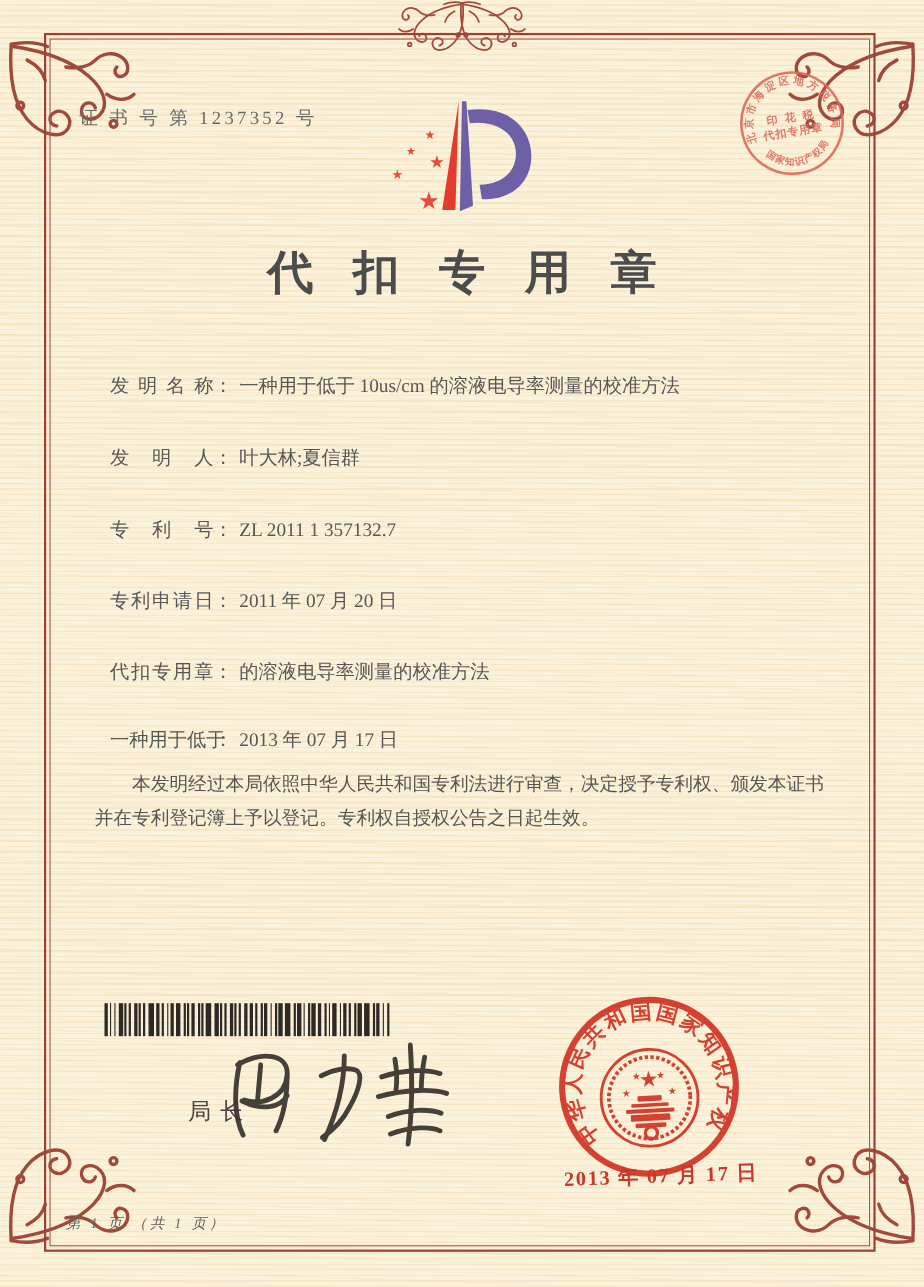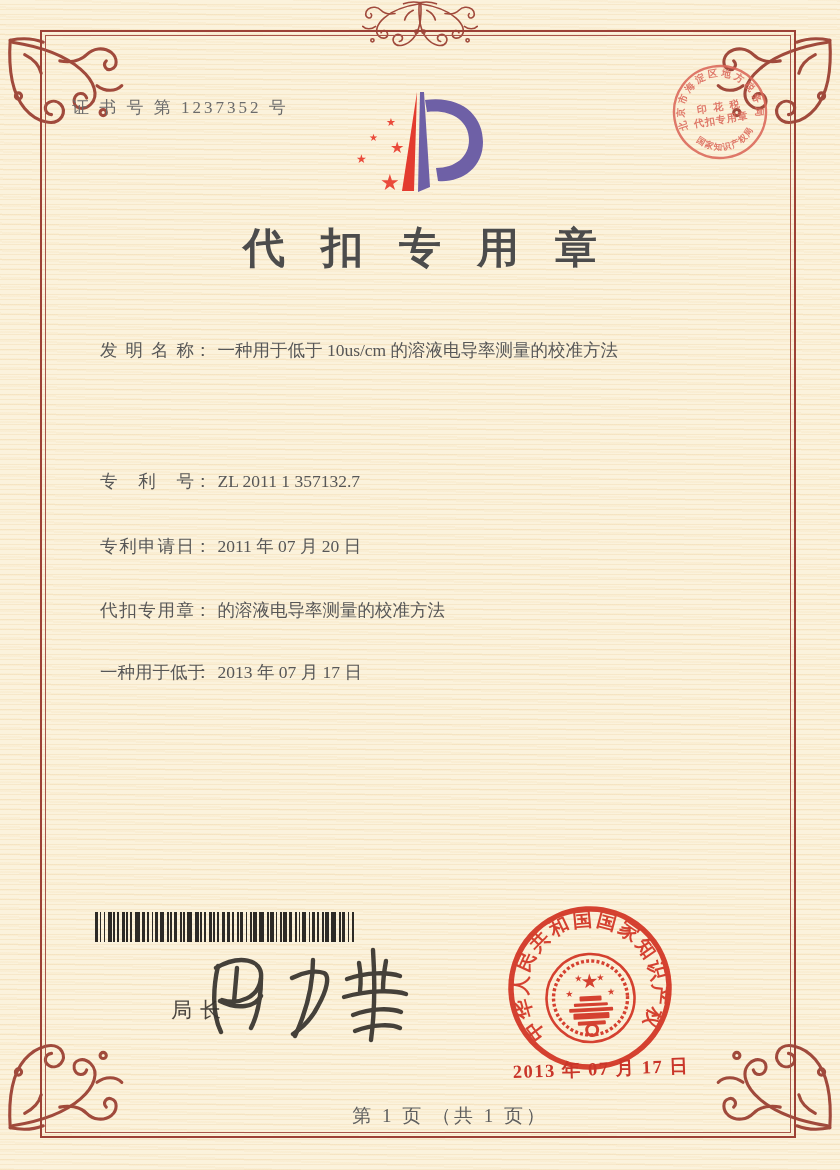--- a/index.html
+++ b/index.html
@@ -55,22 +55,22 @@
   }
   #signature{left:200px;top:938px;}
   #tax-stamp{left:668px;top:60px;transform:rotate(-9deg);opacity:.88;}
   #seal{left:505px;top:903px;transform:rotate(-3deg);mix-blend-mode:multiply;}
   #seal-date{
     left:508px;top:1056px;width:186px;text-align:center;
     font-size:18.5px;font-weight:bold;color:#c9362a;letter-spacing:1.5px;
     transform:rotate(-2deg);
   }
   #footer{
-    left:60px;top:1103px;width:780px;text-align:center;
-    font-size:19px;color:#5f5f5f;letter-spacing:3px;
+    left:60px;top:1103px;width:780px;
+    font-size:13px;color:#5f5f5f;letter-spacing:3px;font-style:italic;
   }
   .orn{color:#a04a3c;}
   svg{display:block;}
 </style>
 </head>
 <body>
 
 <div id="page">
 
   <svg width="0" height="0" class="abs" aria-hidden="true">
@@ -136,34 +136,38 @@
         <textPath href="#ts-bot">国家知识产权局</textPath>
       </text>
     </g>
   </svg>
 
   <div id="title" class="abs">代扣专用章</div>
 
   <div class="field abs" style="top:338px">
     <span class="lbl">发明名称</span><span class="colon">：</span><span>一种用于低于 10us/cm 的溶液电导率测量的校准方法</span>
   </div>
+  <div class="field abs" style="top:404px">
+    <span class="lbl">发明人</span><span class="colon">：</span><span>叶大林;夏信群</span>
+  </div>
   <div class="field abs" style="top:469px">
     <span class="lbl">专利号</span><span class="colon">：</span><span>ZL 2011 1 357132.7</span>
   </div>
   <div class="field abs" style="top:534px">
     <span class="lbl">专利申请日</span><span class="colon">：</span><span>2011 年 07 月 20 日</span>
   </div>
   <div class="field abs" style="top:598px">
     <span class="lbl">代扣专用章</span><span class="colon">：</span><span>的溶液电导率测量的校准方法</span>
   </div>
   <div class="field abs" style="top:660px">
     <span class="lbl">一种用于低于</span><span class="colon">：</span><span>2013 年 07 月 17 日</span>
   </div>
 
   <div class="paras abs">
+    <p>本发明经过本局依照中华人民共和国专利法进行审查，决定授予专利权、颁发本证书并在专利登记簿上予以登记。专利权自授权公告之日起生效。</p>
   </div>
 
   <div id="barcode" class="abs">
       <div class="bar" style="width: 3.4px; margin-right: 1.4px;"></div>
       <div class="bar" style="width: 1.7px; margin-right: 2.2px;"></div>
       <div class="bar" style="width: 1.7px; margin-right: 3px;"></div>
       <div class="bar" style="width: 3.4px; margin-right: 1.4px;"></div>
       <div class="bar" style="width: 1.7px; margin-right: 2.2px;"></div>
       <div class="bar" style="width: 1.7px; margin-right: 3px;"></div>
       <div class="bar" style="width: 3.4px; margin-right: 1.4px;"></div>

